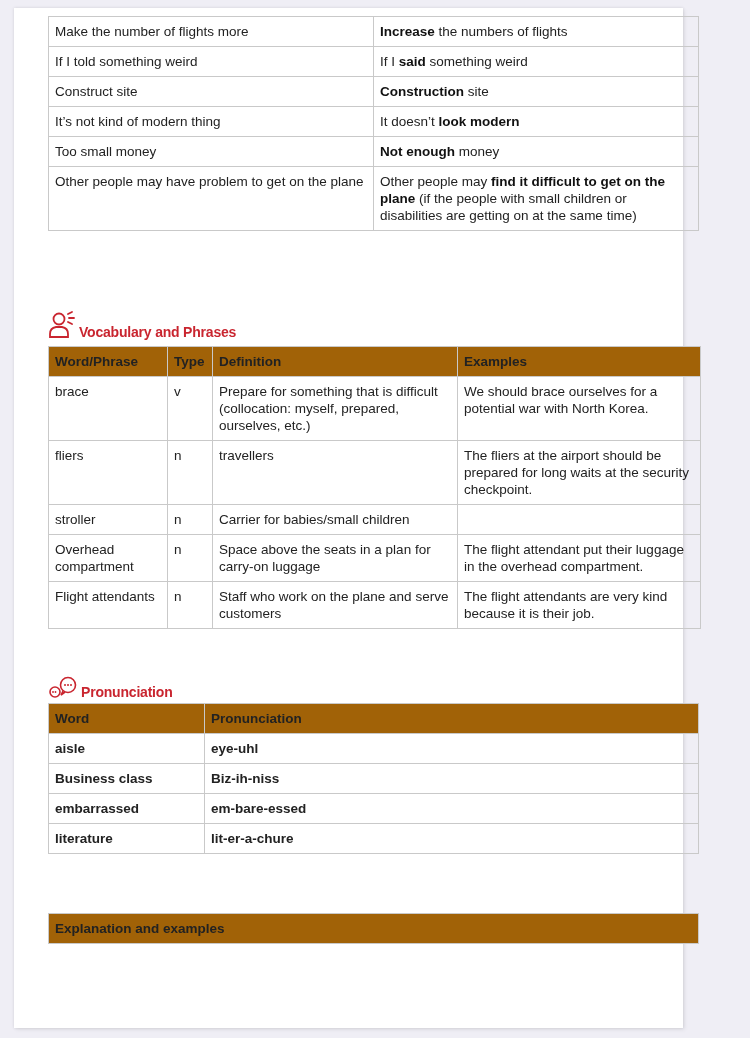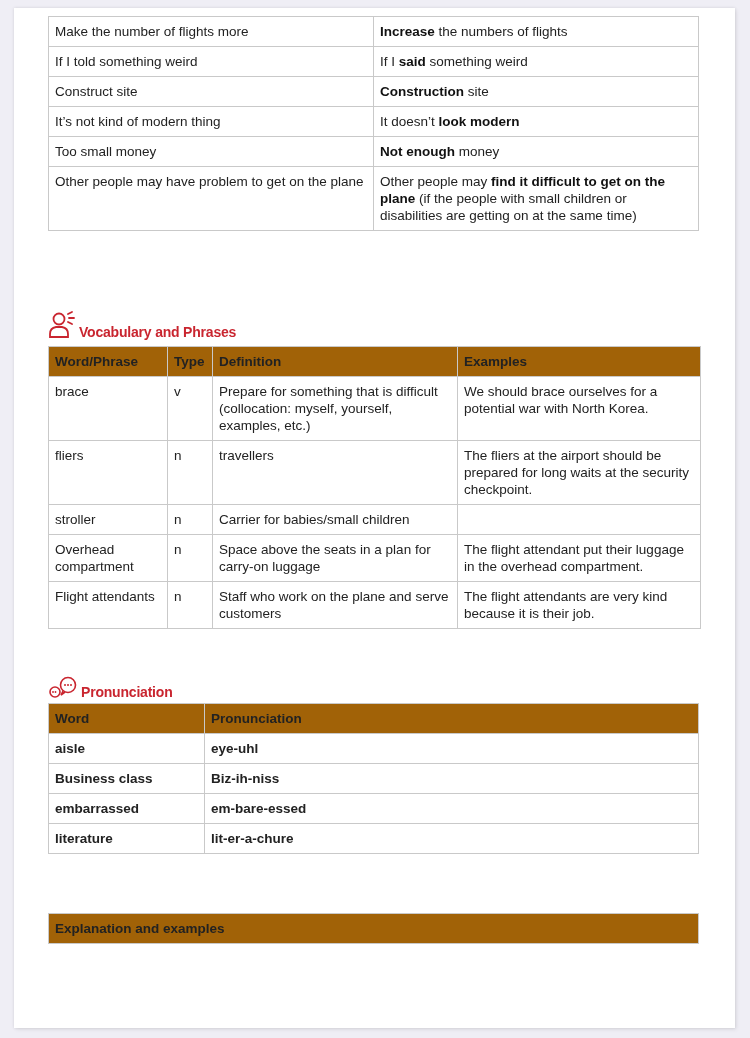--- a/index.html
+++ b/index.html
@@ -7,21 +7,21 @@
     width: 750px; height: 1038px;
     background: #efeef5;
     position: relative;
     overflow: hidden;
     font-family: "Liberation Sans", sans-serif;
     color: #222;
   }
   .page {
     position: absolute;
     left: 14px; top: 8px;
-    width: 721px; height: 1020px;
+    width: 669px; height: 1020px;
     background: #ffffff;
     box-shadow: 0 0 3px rgba(0,0,0,0.12), 2px 2px 4px rgba(0,0,0,0.06);
   }
   table {
     border-collapse: collapse;
     position: absolute;
     font-size: 13.5px;
     line-height: 17px;
     table-layout: fixed;
   }
@@ -119,21 +119,21 @@
         <th>Word/Phrase</th>
         <th>Type</th>
         <th>Definition</th>
         <th>Examples</th>
       </tr>
     </thead>
     <tbody>
       <tr>
         <td>brace</td>
         <td>v</td>
-        <td>Prepare for something that is difficult (collocation: myself, yourself, examples, etc.)</td>
+        <td>Prepare for something that is difficult (collocation: myself, prepared, ourselves, etc.)</td>
         <td>We should brace ourselves for a potential war with North Korea.</td>
       </tr>
       <tr>
         <td>fliers</td>
         <td>n</td>
         <td>travellers</td>
         <td>The fliers at the airport should be prepared for long waits at the security checkpoint.</td>
       </tr>
       <tr>
         <td>stroller</td>

